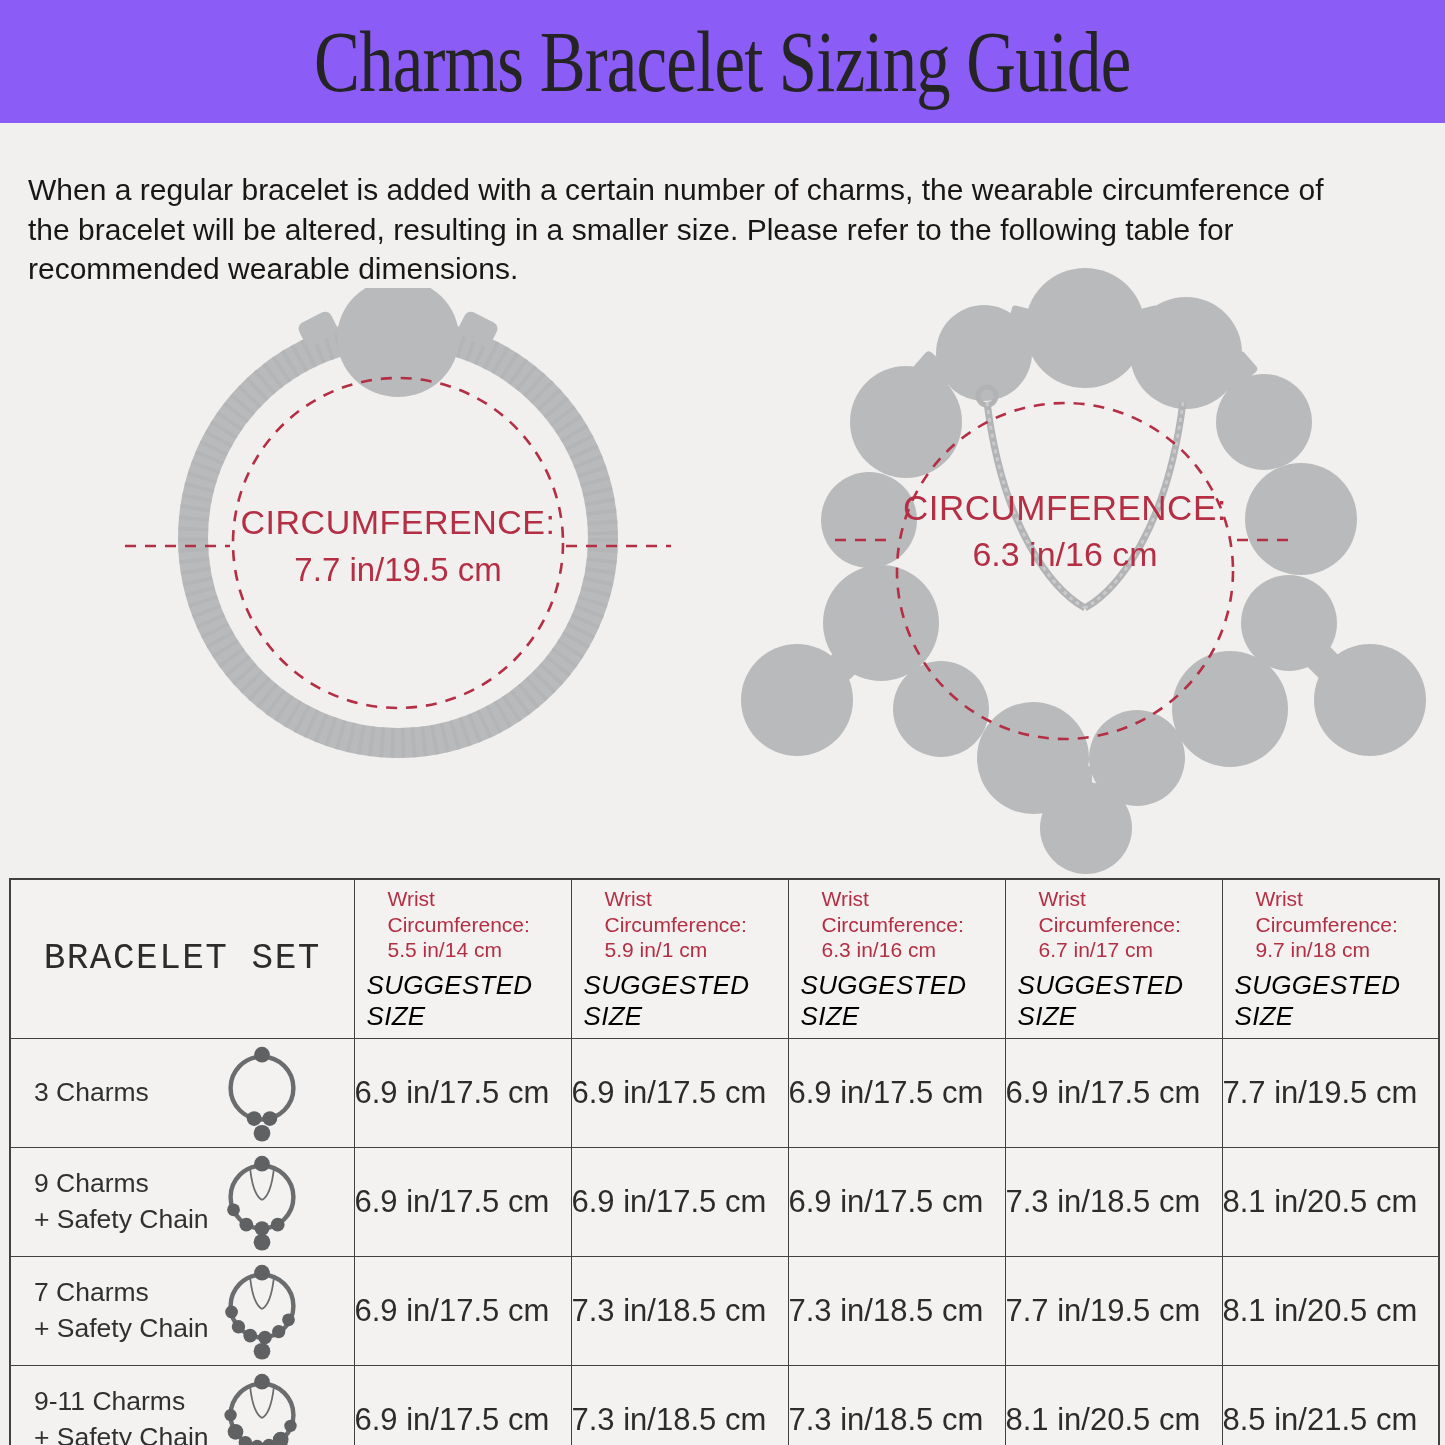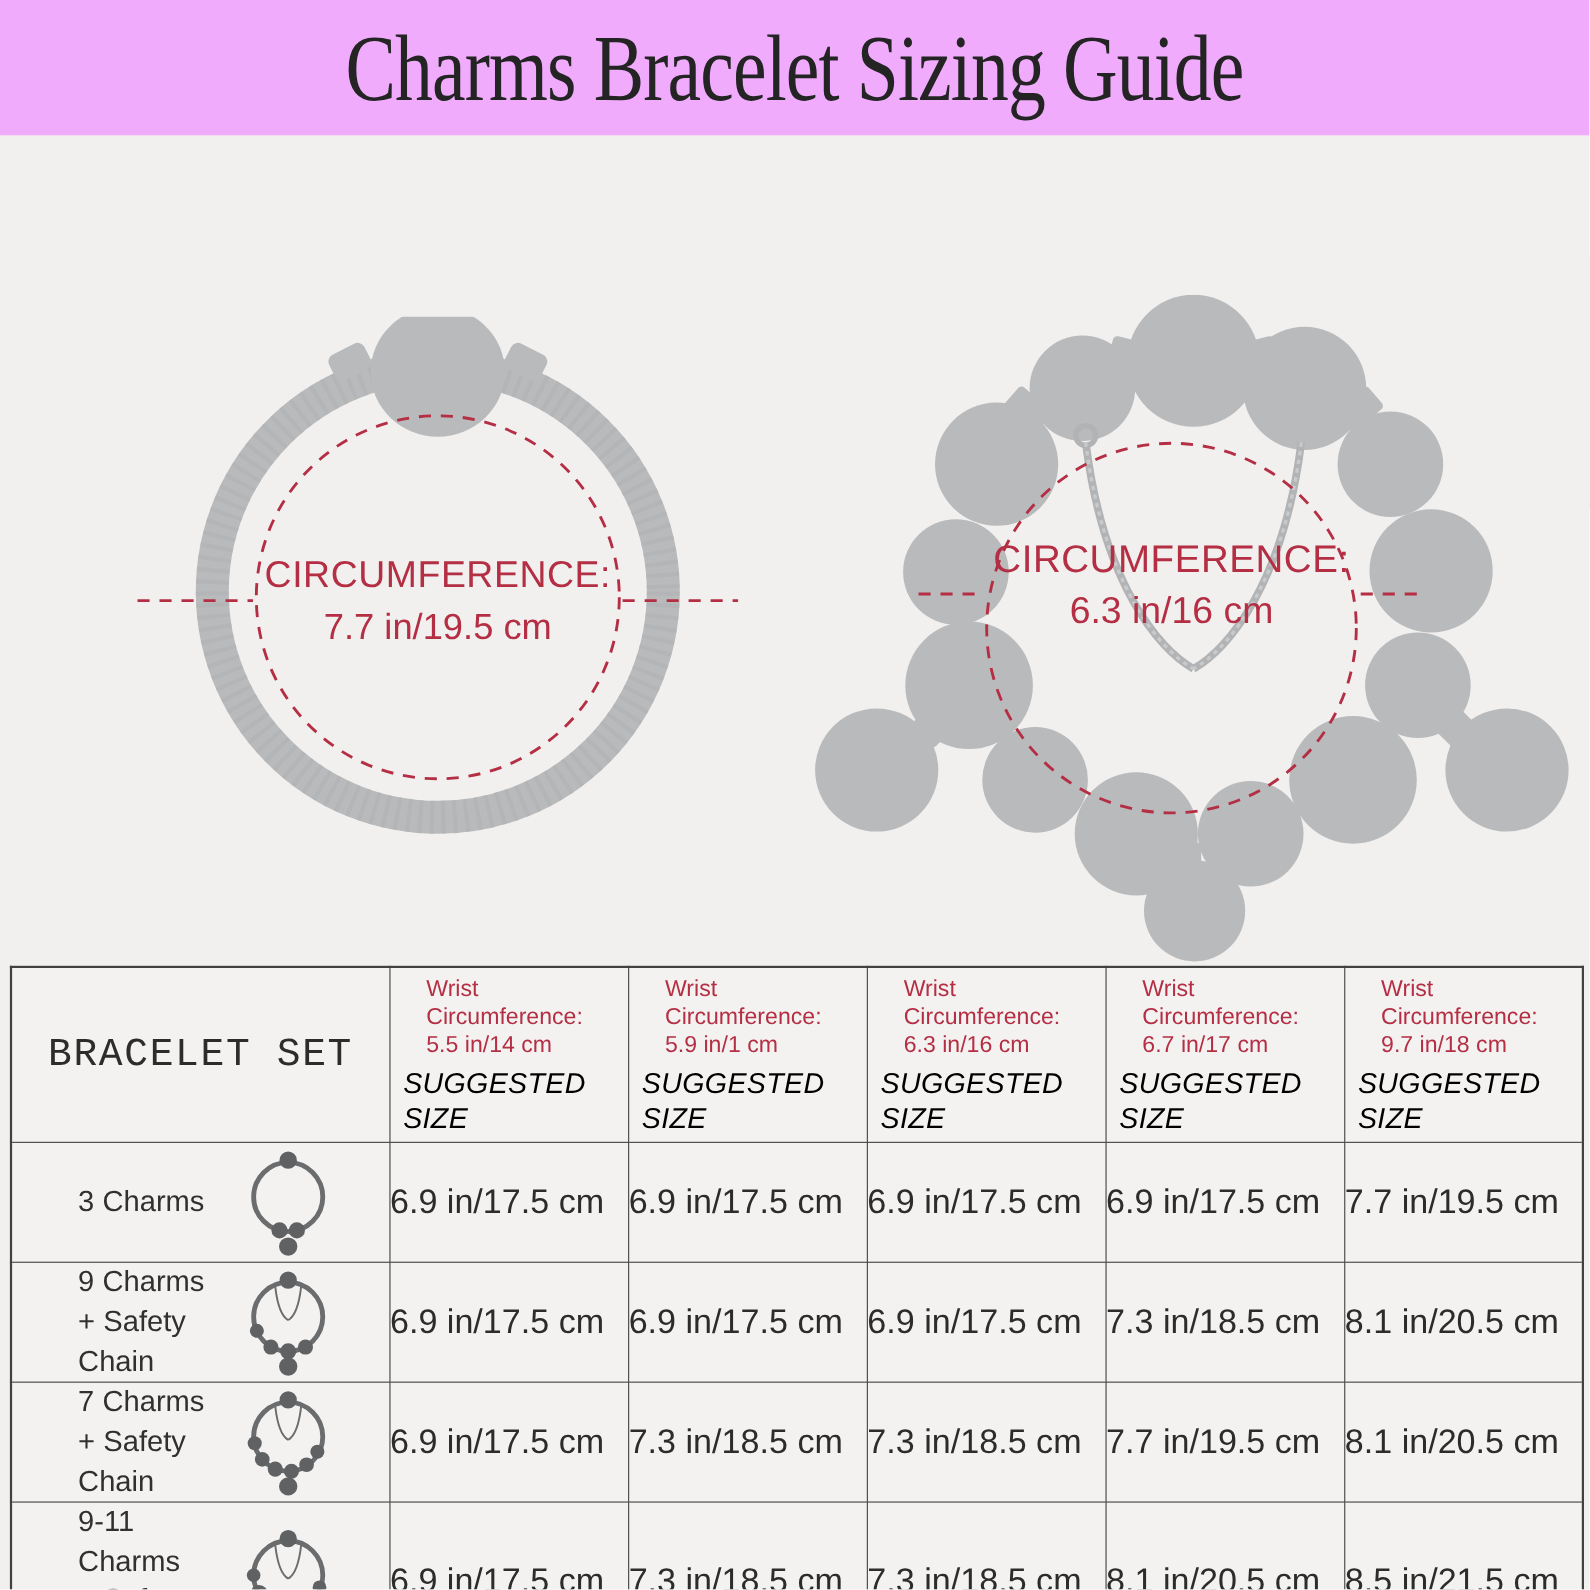--- a/index.html
+++ b/index.html
@@ -4,21 +4,21 @@
 <style>
   html,body{margin:0;padding:0;background:#ffffff;}
   .page{
     position:relative;width:1445px;height:1445px;overflow:hidden;
     background:#f1f0ee;
     font-family:"Liberation Sans",sans-serif;
   }
   
   .band{
     position:absolute;left:0;top:0;width:1445px;height:123px;
-    background:#f0abfc;display:flex;align-items:center;justify-content:center;
+    background:#8b5cf6;display:flex;align-items:center;justify-content:center;
   }
   .band h1{
     margin:0;font-family:"Liberation Serif","DejaVu Serif",serif;
     font-weight:500;font-size:86px;color:#242424;letter-spacing:-1px;
     transform:scaleX(0.80);transform-origin:center;white-space:nowrap;
   }
   
   .intro{
     position:absolute;left:28px;top:140px;width:1302px;
     font-size:30px;line-height:1.32;color:#171717;
@@ -48,34 +48,35 @@
     text-align:center;
     font-family:Liberation Mono, monospace;
   }
   th.colh{text-align:left;font-weight:400;}
   th.colh .inner{padding:6px 6px 6px 12px;}
   .wrist,.size{color:#b42e44;font-size:21px;line-height:1.22;font-weight:400;margin-left:21px;}
   .suggested{color:#000000;font-size:26px;margin-top:7px;letter-spacing:.3px;font-style:italic;}
   td.rowlabel{padding:0;}
   .rl-wrap{display:flex;align-items:center;width:100%;}
   .rl-text{
-    padding-left:60px;font-size:26.5px;color:#303030;line-height:1.35;
+    padding-left:23px;font-size:26.5px;color:#303030;line-height:1.35;
   }
   .row-icon{margin-left:auto;margin-right:42px;flex:0 0 auto;}
   td.val{text-align:left;font-size:31px;color:#2c2c2c;}
 </style>
 </head>
 <body>
 
 <div class="page">
 
   <div class="band">
     <h1>Charms Bracelet Sizing Guide</h1>
   </div>
 
+  <p class="intro">When a regular bracelet is added with a certain number of charms, the wearable circumference of the bracelet will be altered, resulting in a smaller size. Please refer to the following table for recommended wearable dimensions.</p>
 
   <svg class="diagram d-left" width="660" height="505" viewBox="0 0 660 505">
 
     <circle cx="328" cy="250" r="205" fill="none" stroke="#b9babc" stroke-width="30"></circle>
     <circle cx="328" cy="250" r="205" fill="none" stroke="#aeafb1" stroke-width="30" stroke-dasharray="3.5 7" opacity="0.5"></circle>
 
     <rect x="230" y="28" width="36" height="26" rx="7" fill="#b9babc" transform="rotate(-27 248 41)"></rect>
     <rect x="390" y="28" width="36" height="26" rx="7" fill="#b9babc" transform="rotate(27 408 41)"></rect>
 
     <ellipse cx="328" cy="50" rx="61" ry="59" fill="#b9babc"></ellipse>

